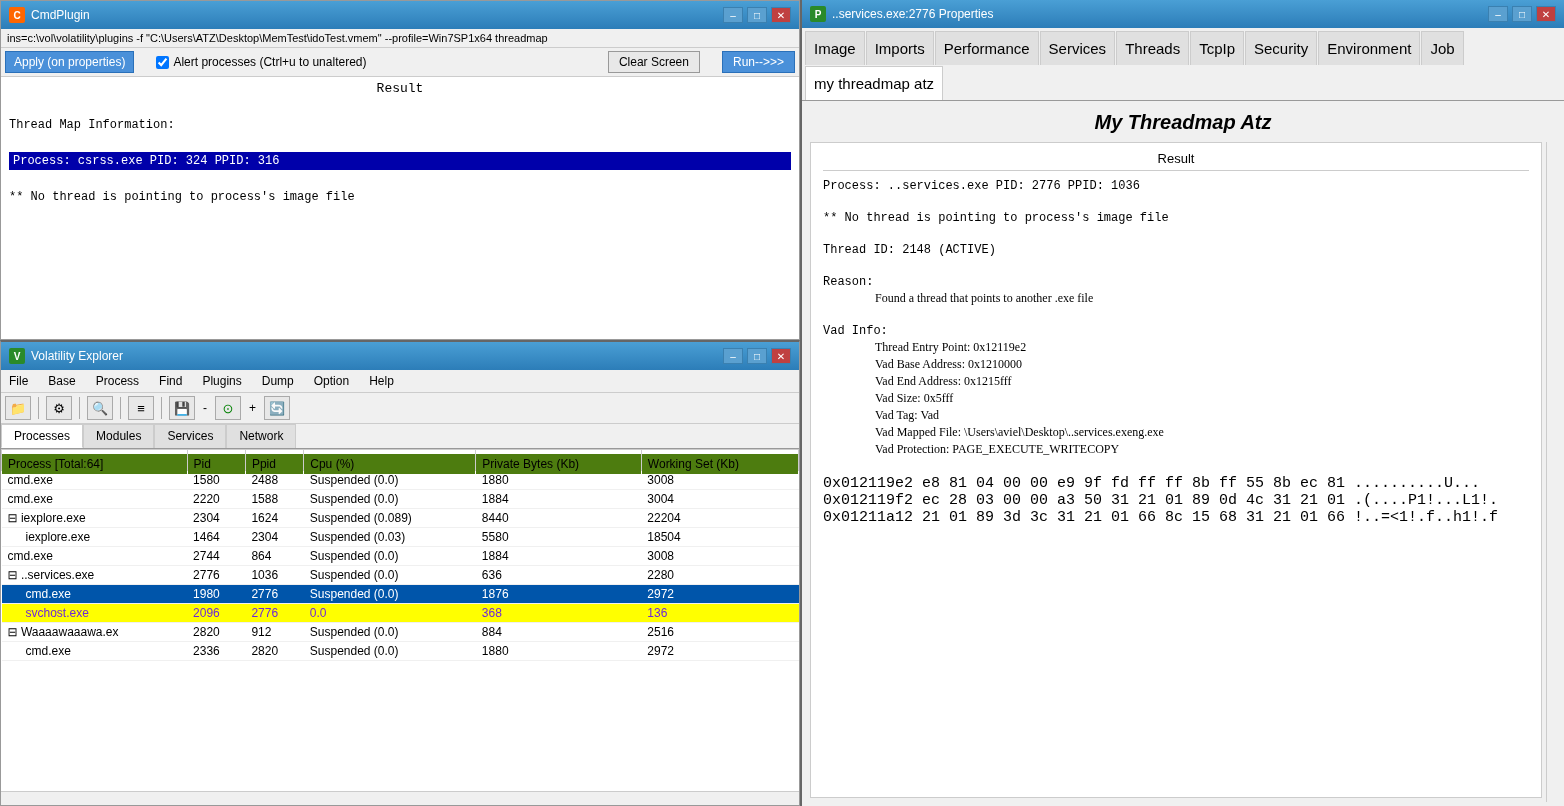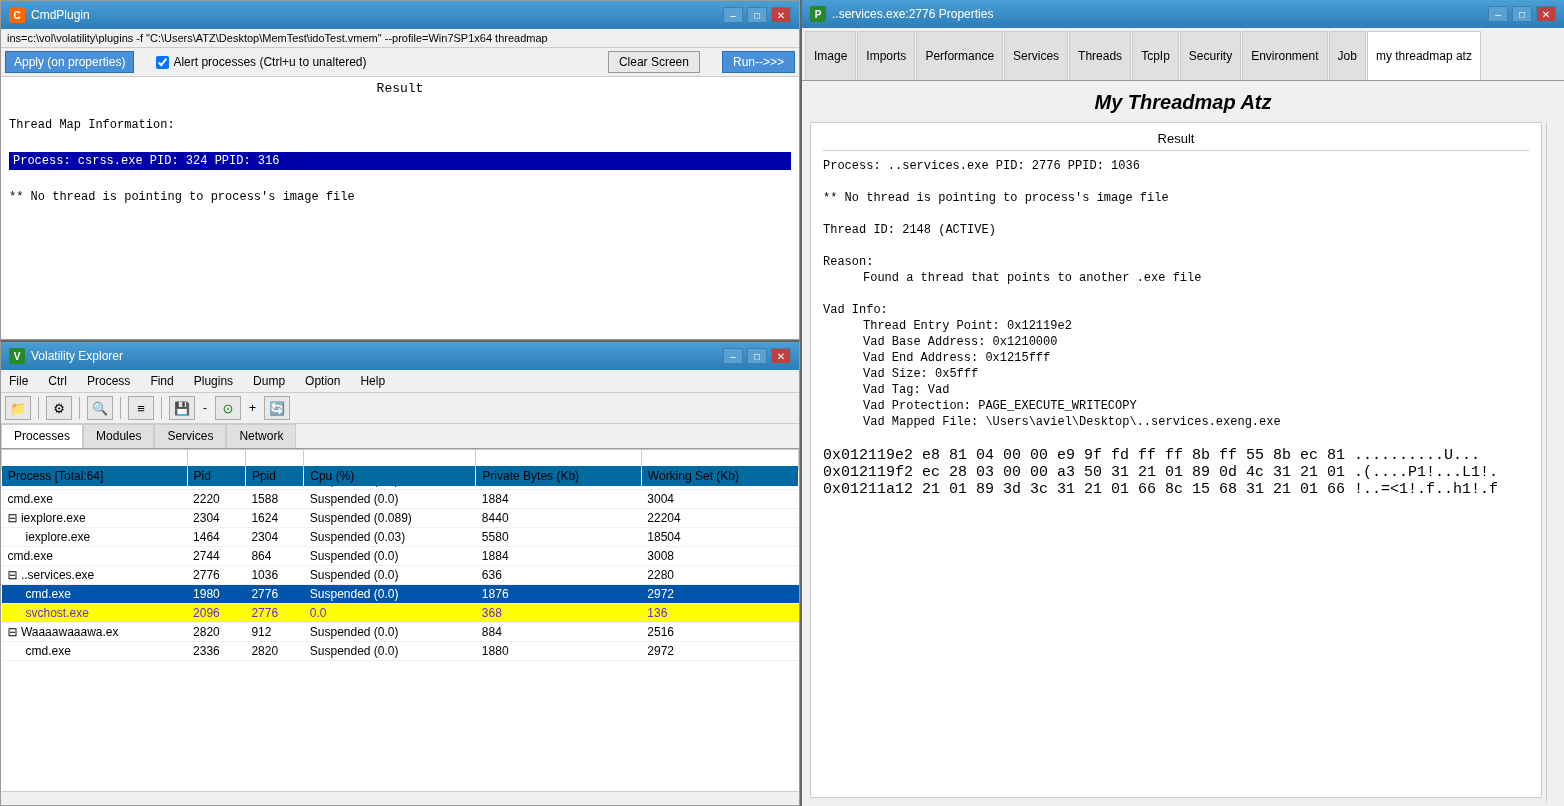--- a/index.html
+++ b/index.html
@@ -242,27 +242,27 @@
       overflow-y: auto;
       background: white;
     }
     .vol-table {
       width: 100%;
       border-collapse: collapse;
       font-size: 12px;
       font-family: 'Segoe UI', sans-serif;
     }
     .vol-table th {
-      background: #0369a1;
+      background: #4d7c0f;
       border: 1px solid #ccc;
       padding: 3px 6px;
       text-align: left;
       font-weight: normal;
       position: sticky;
-      top: 16px;
+      top: 4px;
     }
     .vol-table td {
       border-bottom: 1px solid #f0f0f0;
       padding: 2px 6px;
     }
     .row-normal { background: white; }
     .row-highlighted-blue { background: #0055aa; color: white; }
     .row-highlighted-yellow { background: #ffff00; color: #6d28d9; }
     .vol-scrollbar-h {
       height: 14px;
@@ -292,26 +292,26 @@
     .right-tabs {
       background: #f0f0f0;
       padding: 3px 3px 0;
       display: flex;
       flex-wrap: wrap;
       gap: 1px;
       border-bottom: 1px solid #999;
       flex-shrink: 0;
     }
     .right-tab {
-      padding: 17px 8px;
+      padding: 8px 8px;
       cursor: pointer;
       border: 1px solid #ccc;
       border-bottom: none;
       background: #e0e0e0;
-      font-size: 12px;
+      font-size: 15px;
     }
     .right-tab.active {
       background: white;
     }
 
     .right-content-title {
       text-align: center;
       font-size: 20px;
       font-weight: bold;
       font-style: italic;
@@ -331,21 +331,21 @@
     }
     .result-header {
       text-align: center;
       font-size: 13px;
       margin-bottom: 8px;
       font-family: 'Segoe UI', sans-serif;
       border-bottom: 1px solid #ccc;
       padding-bottom: 4px;
     }
     .result-line { margin: 2px 0; }
-    .result-indent { margin-left: 40px; }
+    .result-indent { margin-left: 52px; font-family: Liberation Serif, serif; }
     .hex-line { font-family: 'Courier New', monospace; font-size: 15px; margin: 0 0; }
 
     .scrollbar-v-right {
       width: 14px;
       background: #f0f0f0;
       border-left: 1px solid #ccc;
     }
   </style>
 </head>
 <body>
@@ -400,21 +400,21 @@
       </div>
       <div class="window-controls">
         <button class="win-btn">–</button>
         <button class="win-btn">□</button>
         <button class="win-btn close">✕</button>
       </div>
     </div>
 
     <div class="vol-menubar">
       <span class="menu-item">File</span>
-      <span class="menu-item">Ctrl</span>
+      <span class="menu-item">Base</span>
       <span class="menu-item">Process</span>
       <span class="menu-item">Find</span>
       <span class="menu-item">Plugins</span>
       <span class="menu-item">Dump</span>
       <span class="menu-item">Option</span>
       <span class="menu-item">Help</span>
     </div>
 
     <div class="vol-toolbar">
       <button class="tool-btn">📁</button>
@@ -579,22 +579,22 @@
       <div class="result-line">Reason:</div>
       <div class="result-line result-indent">Found a thread that points to another .exe file</div>
       <div class="result-line">&nbsp;</div>
       <div class="result-line">Vad Info:</div>
       <div id="vad-details-container">
           <div class="result-line result-indent">Thread Entry Point: 0x12119e2</div>
           <div class="result-line result-indent">Vad Base Address: 0x1210000</div>
           <div class="result-line result-indent">Vad End Address: 0x1215fff</div>
           <div class="result-line result-indent">Vad Size: 0x5fff</div>
           <div class="result-line result-indent">Vad Tag: Vad</div>
+          <div class="result-line result-indent">Vad Mapped File: \Users\aviel\Desktop\..services.exeng.exe</div>
           <div class="result-line result-indent">Vad Protection: PAGE_EXECUTE_WRITECOPY</div>
-          <div class="result-line result-indent">Vad Mapped File: \Users\aviel\Desktop\..services.exeng.exe</div>
         </div>
       <div class="result-line">&nbsp;</div>
       <div id="hex-lines-container">
           <div class="hex-line">0x012119e2  e8 81 04 00 00 e9 9f fd ff ff 8b ff 55 8b ec 81  ..........U...</div>
           <div class="hex-line">0x012119f2  ec 28 03 00 00 a3 50 31 21 01 89 0d 4c 31 21 01  .(....P1!...L1!.</div>
           <div class="hex-line">0x01211a12  21 01 89 3d 3c 31 21 01 66 8c 15 68 31 21 01 66  !..=&lt;1!.f..h1!.f</div>
         </div>
     </div>
     <div class="scrollbar-v-right"></div>
   </div>

